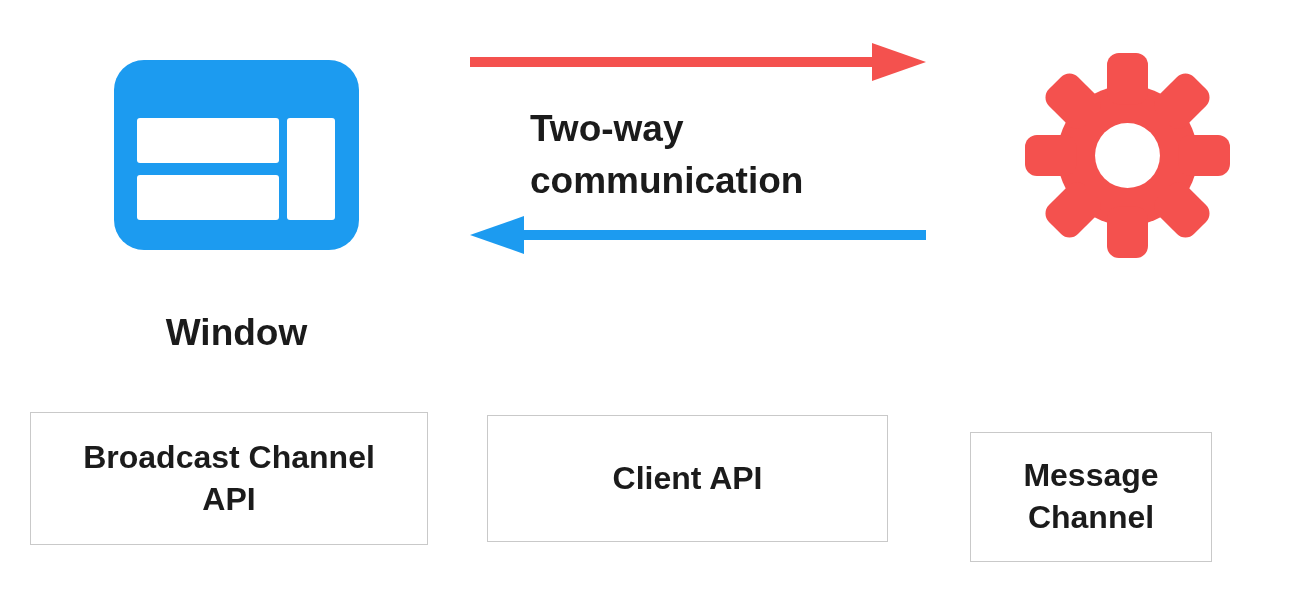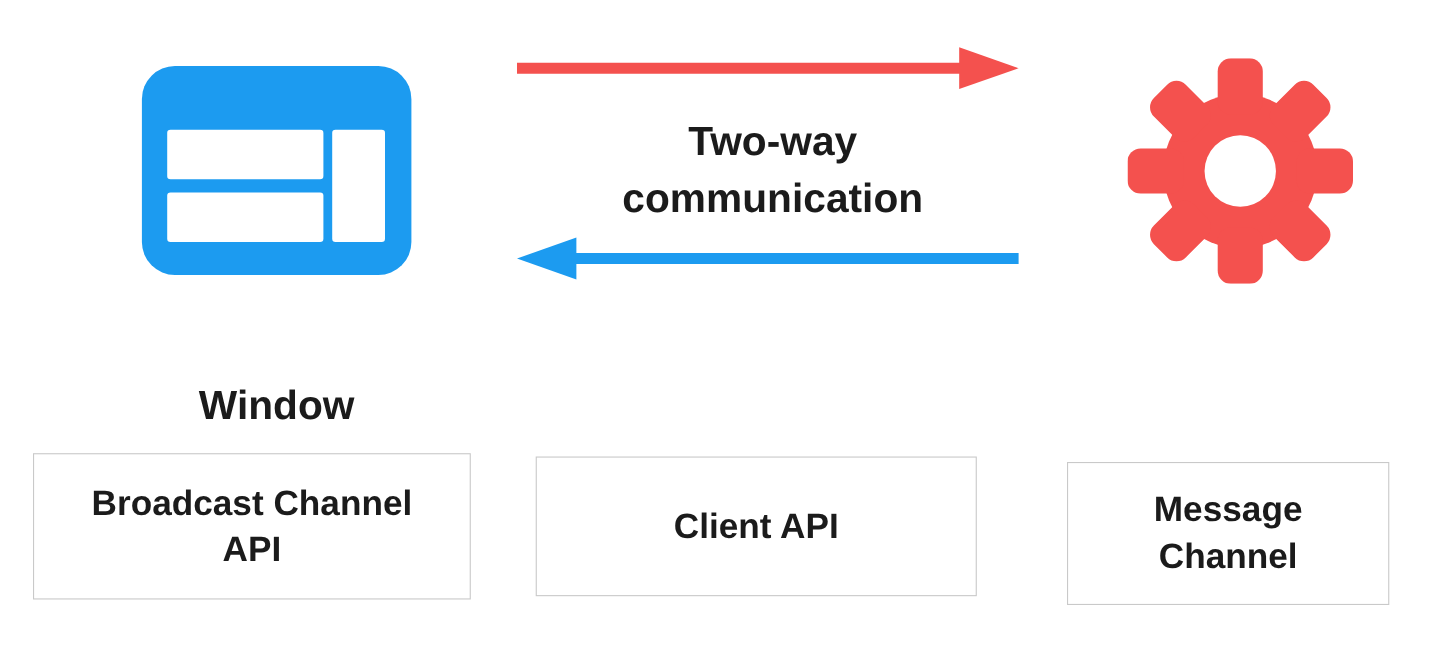--- a/index.html
+++ b/index.html
@@ -22,21 +22,21 @@
     overflow: hidden;
     color: var(--text);
   }
   
   .node {
     position: absolute;
     display: flex;
     flex-direction: column;
     align-items: center;
   }
-  .node-window { left: 128px; top: 60px; width: 247px; gap: 36px; }
+  .node-window { left: 113px; top: 60px; width: 247px; }
   .node-worker { left: 1025px; top: 53px; width: 205px; }
   .window-icon { color: var(--blue); display: block; }
   .gear-icon { color: var(--red); display: block; }
   .node-label {
     font-weight: 700;
     font-size: 37px;
     color: var(--text);
     white-space: nowrap;
   }
   .node-window .node-label { margin-top: 62px; }
@@ -44,21 +44,20 @@
   
   .arrow { position: absolute; display: block; }
   .arrow-forward { left: 468px; top: 40px; color: var(--red); }
   .arrow-backward { left: 468px; top: 213px; color: var(--blue); }
   
   .comm-label {
     position: absolute;
     left: 530px;
     top: 103px;
     width: 345px;
-    text-align: center;
     font-weight: 700;
     font-size: 37px;
     line-height: 1.4;
     color: var(--text);
   }
   
   .api-box {
     position: absolute;
     background: #fff;
     border: 1.5px solid var(--box-border);
@@ -68,21 +67,21 @@
     text-align: center;
   }
   .api-box .box-label {
     font-weight: 700;
     font-size: 32px;
     line-height: 1.3;
     color: var(--text);
   }
   .box-broadcast { left: 30px;  top: 412px; width: 398px; height: 133px; }
   .box-client    { left: 487px; top: 415px; width: 401px; height: 127px; }
-  .box-message   { left: 970px; top: 420px; width: 293px; height: 130px; }
+  .box-message   { left: 970px; top: 432px; width: 242px; height: 130px; }
   .box-broadcast .box-label { max-width: 345px; }
   .box-message  .box-label { max-width: 235px; }
 </style>
 </head>
 <body>
 
 <div class="canvas">
 
   <div class="node node-window">
     <svg class="window-icon" viewBox="0 0 245 190" width="247" height="190" aria-hidden="true">

